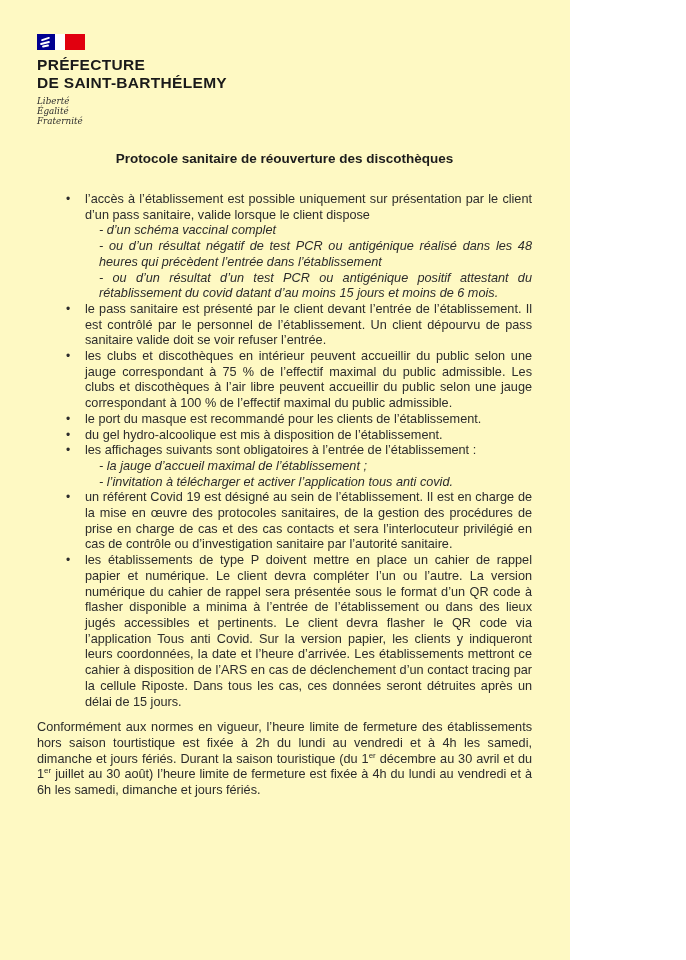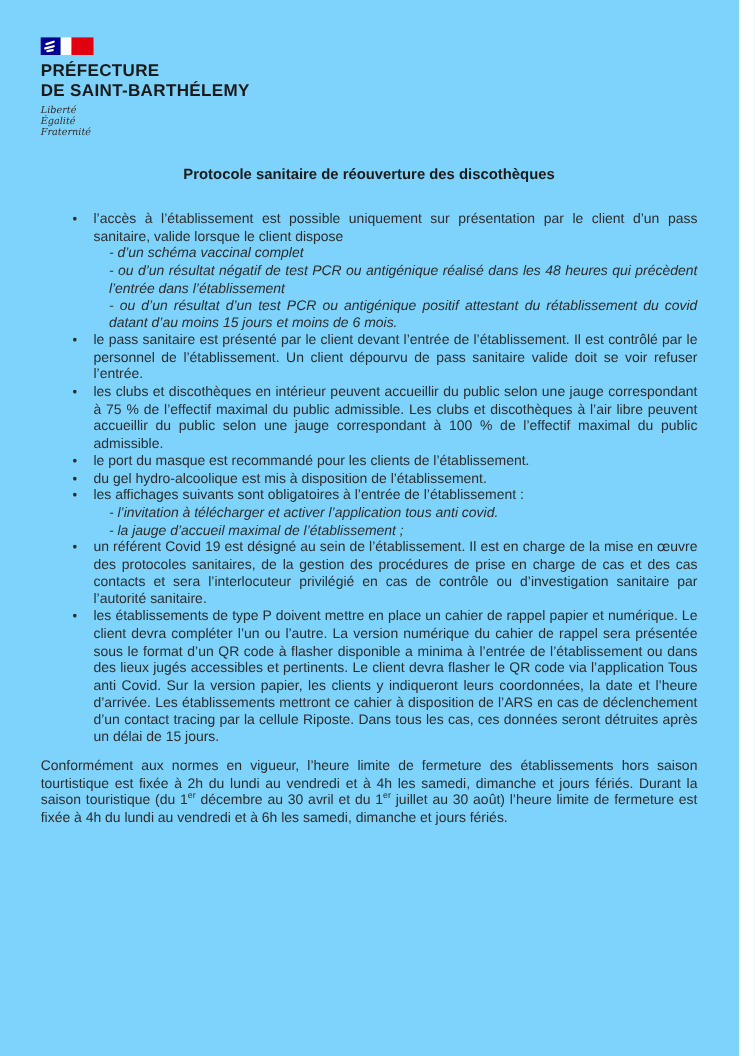--- a/index.html
+++ b/index.html
@@ -9,24 +9,24 @@
   }
   body {
     width: 686px;
     height: 960px;
     font-family: "Liberation Sans", sans-serif;
     color: #2c2c2c;
     overflow: hidden;
   }
   .page {
     box-sizing: border-box;
-    width: 672px;
+    width: 570px;
     height: 960px;
     padding: 34px 38px 0 37px;
-    background: #7dd3fc;
+    background: #fef9c3;
   }
 
   
   .flag {
     display: flex;
     width: 49px;
     height: 16px;
   }
   .flag-blue {
     position: relative;
@@ -169,22 +169,22 @@
     <span class="bullet-marker">•</span>
     <div class="bullet-body">
       <div class="bullet-text">du gel hydro-alcoolique est mis à disposition de l’établissement.</div>
     </div>
   </div>
 
   <div class="bullet-item">
     <span class="bullet-marker">•</span>
     <div class="bullet-body">
       <div class="bullet-text">les affichages suivants sont obligatoires à l’entrée de l’établissement :</div>
+          <div class="sub-item">- la jauge d’accueil maximal de l’établissement ;</div>
           <div class="sub-item">- l’invitation à télécharger et activer l’application tous anti covid.</div>
-          <div class="sub-item">- la jauge d’accueil maximal de l’établissement ;</div>
         </div>
   </div>
 
   <div class="bullet-item">
     <span class="bullet-marker">•</span>
     <div class="bullet-body">
       <div class="bullet-text">un référent Covid 19 est désigné au sein de l’établissement. Il est en charge de la mise en œuvre des protocoles sanitaires, de la gestion des procédures de prise en charge de cas et des cas contacts et sera l’interlocuteur privilégié en cas de contrôle ou d’investigation sanitaire par l’autorité sanitaire.</div>
     </div>
   </div>
 

